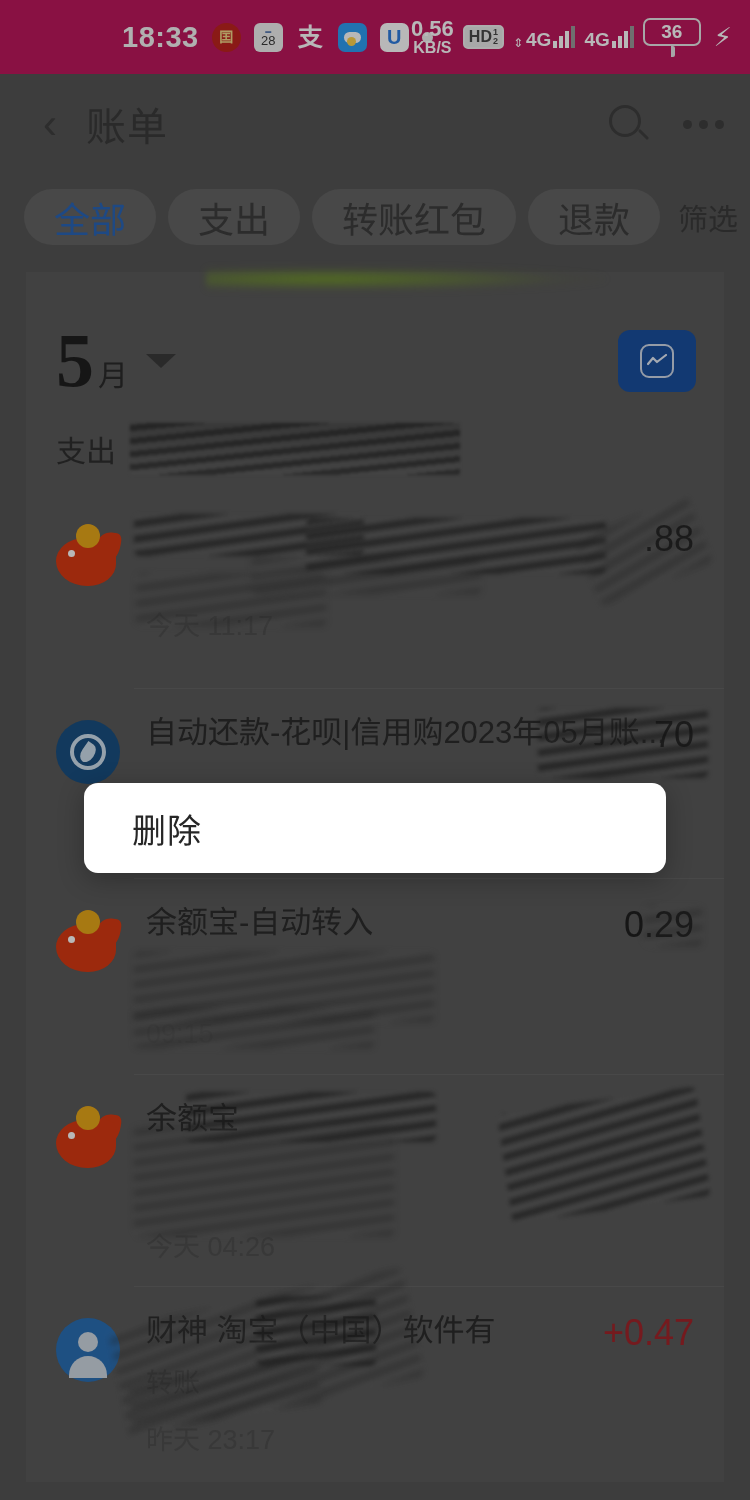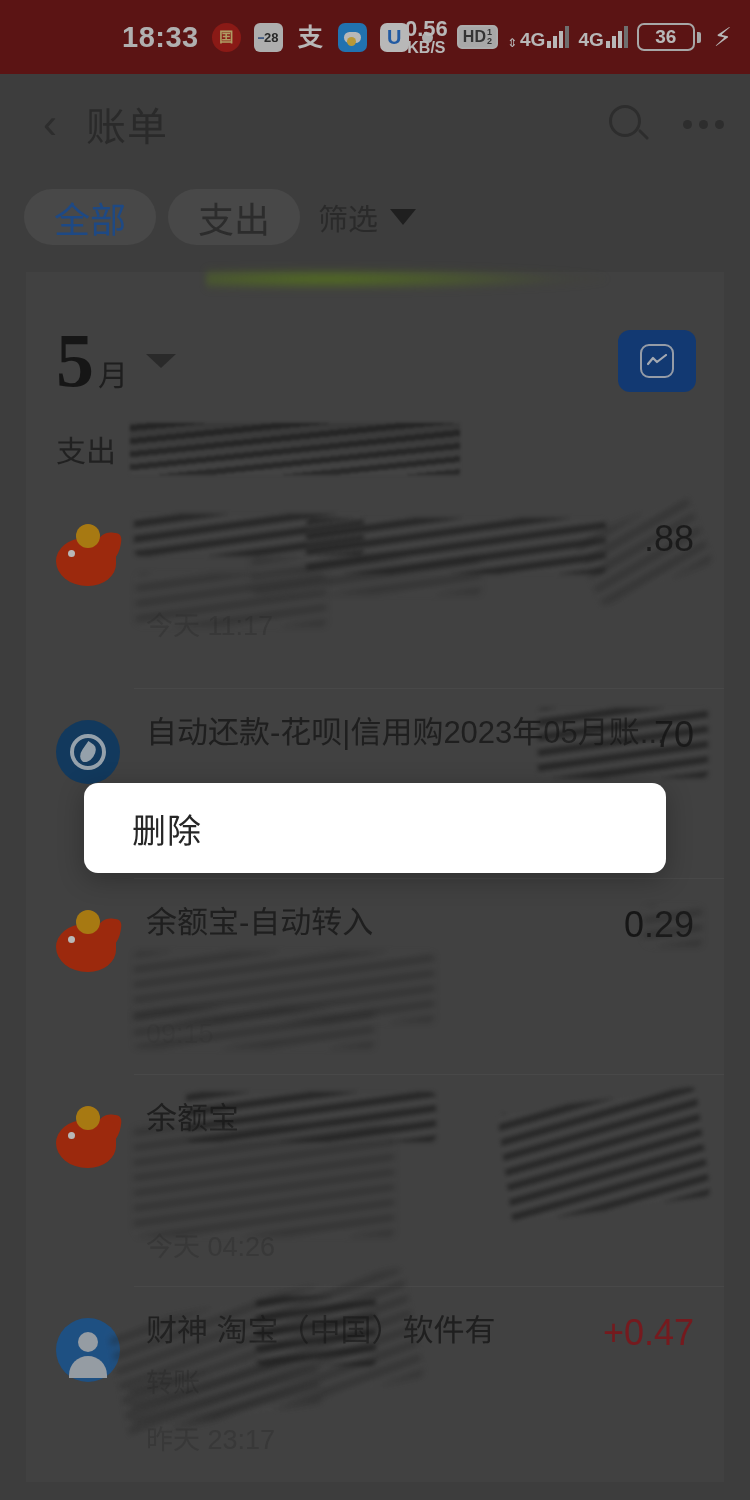--- a/index.html
+++ b/index.html
@@ -16,38 +16,38 @@
     position:relative;
     width:750px; height:1500px;
     background:#545454;
     overflow:hidden;
   }
 
   
   .statusbar{
     position:absolute; top:0; left:0;
     width:750px; height:74px;
-    background:#7f1d1d;
+    background:#be185d;
     display:flex; align-items:center;
     color:#ffffff;
     text-align:center;
   }
   .sb-left{
     display:flex; align-items:center; gap:13px;
     margin-left:122px;
   }
   .sb-time{
     font-size:29px; font-weight:600; letter-spacing:.5px;
     color:#f4f4f4;
   }
   .sb-icons{ display:flex; align-items:center; gap:13px; }
   .sbi{ width:29px; height:29px; border-radius:7px; display:flex; align-items:center; justify-content:center;
         font-size:15px; line-height:1; overflow:hidden; position:relative;}
   .sbi-red{ background:#c0241f; border-radius:50%; color:#f3d98a; font-size:14px; font-weight:700;}
-  .sbi-cal{ background:#f2f2f2; color:#3a3a3a; font-size:13px; font-weight:700; flex-direction:row; border-radius:6px;}
+  .sbi-cal{ background:#f2f2f2; color:#3a3a3a; font-size:13px; font-weight:400; flex-direction:column; border-radius:6px;}
   .sbi-cal .tiny{ font-size:6px; color:#5e7fb5; line-height:6px; }
   .sbi-alipay{ background:transparent; color:#ffffff; font-size:25px; font-weight:700; }
   .sbi-blue{ background:#2f9ef4; border-radius:7px; }
   .sbi-blue .cloudy{ width:17px; height:11px; background:#ffffff; border-radius:9px; position:relative; }
   .sbi-blue .sun{ position:absolute; width:9px; height:9px; background:#ffd34d; border-radius:50%; top:5px; right:5px; }
   .sbi-white{ background:#ffffff; border-radius:7px; color:#2f7de1; font-size:20px; font-weight:700; }
   .sb-dot{ width:11px; height:11px; border-radius:50%; background:#f0f0f0; }
 
   .sb-right{
     position:absolute; right:18px; top:0; height:74px;
@@ -65,21 +65,21 @@
   .sig-group{ display:flex; align-items:flex-end; gap:2px; }
   .sig-label{ font-size:19px; font-weight:700; line-height:16px; }
   .sig-arrows{ font-size:12px; line-height:10px; margin-right:1px; }
   .bars{ display:flex; align-items:flex-end; gap:2px; height:22px; }
   .bars i{ display:block; width:4px; background:#ffffff; }
   .bars i:nth-child(1){ height:7px; }
   .bars i:nth-child(2){ height:12px; }
   .bars i:nth-child(3){ height:17px; }
   .bars i:nth-child(4){ height:22px; background:#9a9a9a; }
   .batt{
-    display:flex; align-items:center;
+    display:flex; align-items:center;flex-direction:column;
   }
   .batt-body{
     width:58px; height:28px; border:2px solid #e8e8e8; border-radius:7px;
     display:flex; align-items:center; justify-content:center;
     font-size:19px; font-weight:600;
   }
   .batt-cap{ width:4px; height:11px; background:#e8e8e8; border-radius:0 2px 2px 0; margin-left:2px;}
   .bolt{ font-size:26px; margin-left:4px; }
 
   
@@ -365,20 +365,22 @@
             <i></i>
             <i></i>
             <i></i>
           </div>
       </div>
     </div>
 
     <div class="tabs">
       <div class="pill active">全部</div>
       <div class="pill">支出</div>
+      <div class="pill">转账红包</div>
+      <div class="pill">退款</div>
       <div class="filter">
         <span>筛选</span>
         <span class="caret"></span>
       </div>
     </div>
 
     <div class="list-card">
       <div class="green-smudge"></div>
 
       <div class="month-head">

